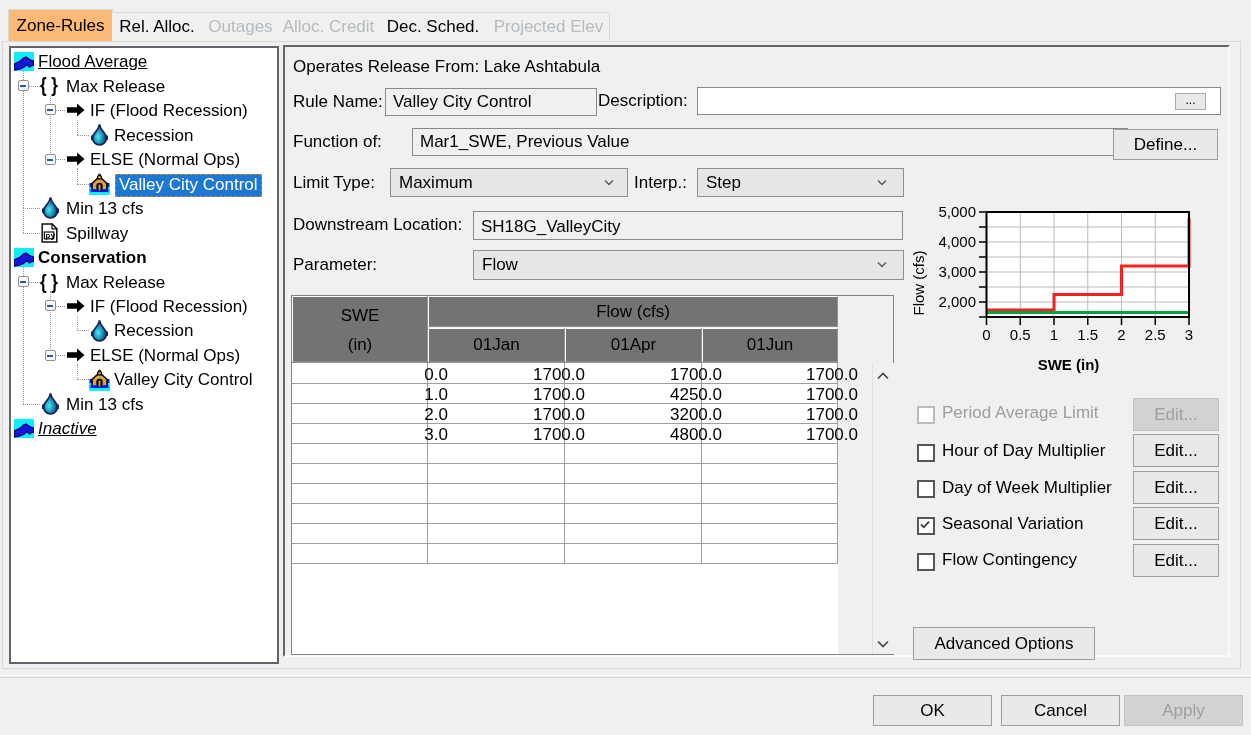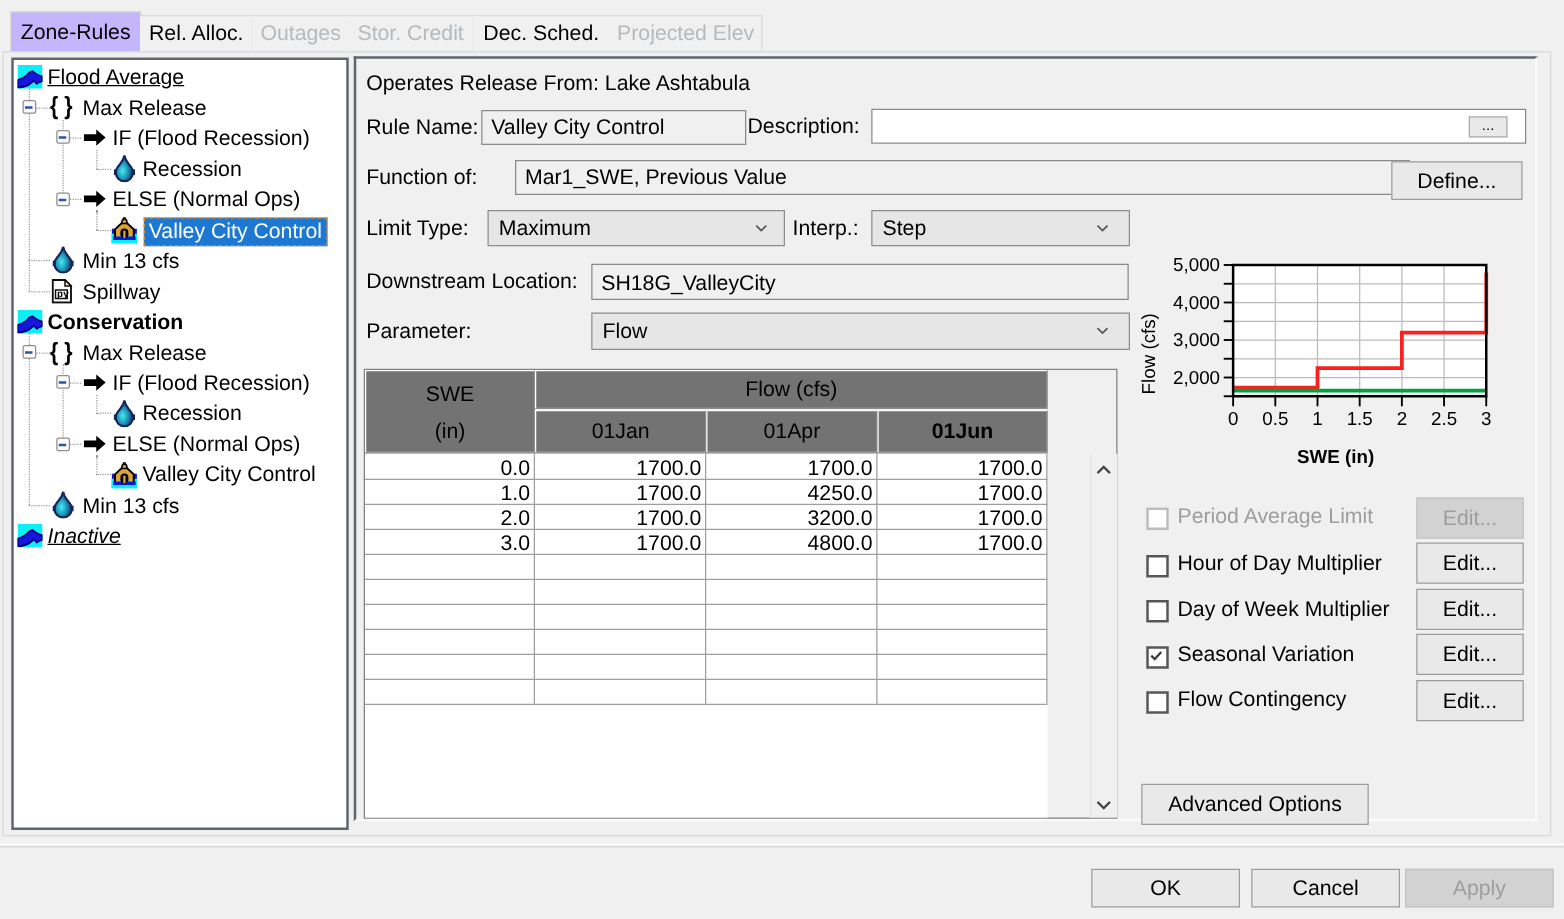--- a/index.html
+++ b/index.html
@@ -20,30 +20,30 @@
   
   .trow{position:absolute;height:22px;line-height:22px;white-space:nowrap;}
   .vline{position:absolute;width:0;border-left:1px dotted #9a9a9a;}
   .hline{position:absolute;height:0;border-top:1px dotted #9a9a9a;}
   .ebox{position:absolute;width:9px;height:9px;border:1px solid #8f8f8f;border-radius:2px;background:#fbfbfb;}
   .ebox span{position:absolute;left:1.5px;right:1.5px;top:3.5px;height:2px;background:#2d55a5;}
   .cell{position:absolute;background:#737373;
         border-top:1px solid #ffffff;border-left:1px solid #ffffff;
         border-bottom:1px solid #8f8f8f;border-right:1px solid #8f8f8f;
         text-align:center;}
-  .num{position:absolute;height:20px;line-height:20px;text-align:right;padding-top:2px;}
+  .num{position:absolute;height:20px;line-height:20px;text-align:right;padding-top:2px;padding-left:24px;}
   .cb{position:absolute;width:14px;height:14px;border:2px solid #565656;background:#fff;}
 </style>
 </head>
 <body>
 
-<div class="abs" id="tabActive" style="left:8px;top:9px;width:103px;height:33px;background:#c4b5fd;border:1px solid #dadada;border-bottom:none;text-align:center;line-height:31px;">Zone-Rules</div>
+<div class="abs" id="tabActive" style="left:8px;top:9px;width:103px;height:33px;background:#fdba74;border:1px solid #dadada;border-bottom:none;text-align:center;line-height:31px;">Zone-Rules</div>
 <div class="tab" style="left:112px;width:90px;">Rel. Alloc.</div>
 <div class="tab gray" style="left:202px;width:77px;">Outages</div>
-<div class="tab gray" style="left:279px;width:99px;">Stor. Credit</div>
+<div class="tab gray" style="left:279px;width:99px;">Alloc. Credit</div>
 <div class="tab" style="left:378px;width:110px;">Dec. Sched.</div>
 <div class="tab gray" style="left:488px;width:121px;">Projected Elev</div>
 
 <div class="abs" style="left:2px;top:41px;width:1237px;height:626px;border:1px solid #d8d8d8;background:#f0f0f0;"></div>
 
 <div class="abs" style="left:9px;top:46px;width:270px;height:618px;background:#fff;border:2px solid #60656c;box-sizing:border-box;"></div>
 <svg width="0" height="0" style="position:absolute;">
 <defs>
 <symbol id="iwave" viewBox="0 0 20 19">
   <rect width="20" height="19" fill="#0feef6"></rect>
@@ -224,21 +224,21 @@
   </svg>
 
 <div class="abs" id="table" style="left:291px;top:295px;width:603px;height:360px;border:1px solid #828282;box-sizing:border-box;background:#f0f0f0;">
 <div class="cell" style="left:0px;top:0px;width:134px;height:64px;">
       <div style="margin-top:9px;">SWE</div>
       <div style="margin-top:9px;">(in)</div>
     </div>
 <div class="cell" style="left:136px;top:0px;width:408px;height:29px;line-height:29px;">Flow (cfs)</div>
 <div class="cell" style="left:136px;top:32px;width:135px;height:32px;line-height:32px;">01Jan</div>
 <div class="cell" style="left:273px;top:32px;width:135px;height:32px;line-height:32px;">01Apr</div>
-<div class="cell" style="left:410px;top:32px;width:134px;height:32px;line-height:32px;font-weight:bold;">01Jun</div>
+<div class="cell" style="left:410px;top:32px;width:134px;height:32px;line-height:32px;">01Jun</div>
 <div class="abs" style="left:0;top:66px;width:546px;height:1px;background:#8f8f8f;"></div>
 <div class="abs" style="left:0;top:67px;width:546px;height:291px;background:#fff;"></div>
 <div class="abs" style="left:0;top:87px;width:546px;height:1px;background:#9e9e9e;"></div>
 <div class="abs" style="left:0;top:107px;width:546px;height:1px;background:#9e9e9e;"></div>
 <div class="abs" style="left:0;top:127px;width:546px;height:1px;background:#9e9e9e;"></div>
 <div class="abs" style="left:0;top:147px;width:546px;height:1px;background:#9e9e9e;"></div>
 <div class="abs" style="left:0;top:167px;width:546px;height:1px;background:#9e9e9e;"></div>
 <div class="abs" style="left:0;top:187px;width:546px;height:1px;background:#9e9e9e;"></div>
 <div class="abs" style="left:0;top:207px;width:546px;height:1px;background:#9e9e9e;"></div>
 <div class="abs" style="left:0;top:227px;width:546px;height:1px;background:#9e9e9e;"></div>

